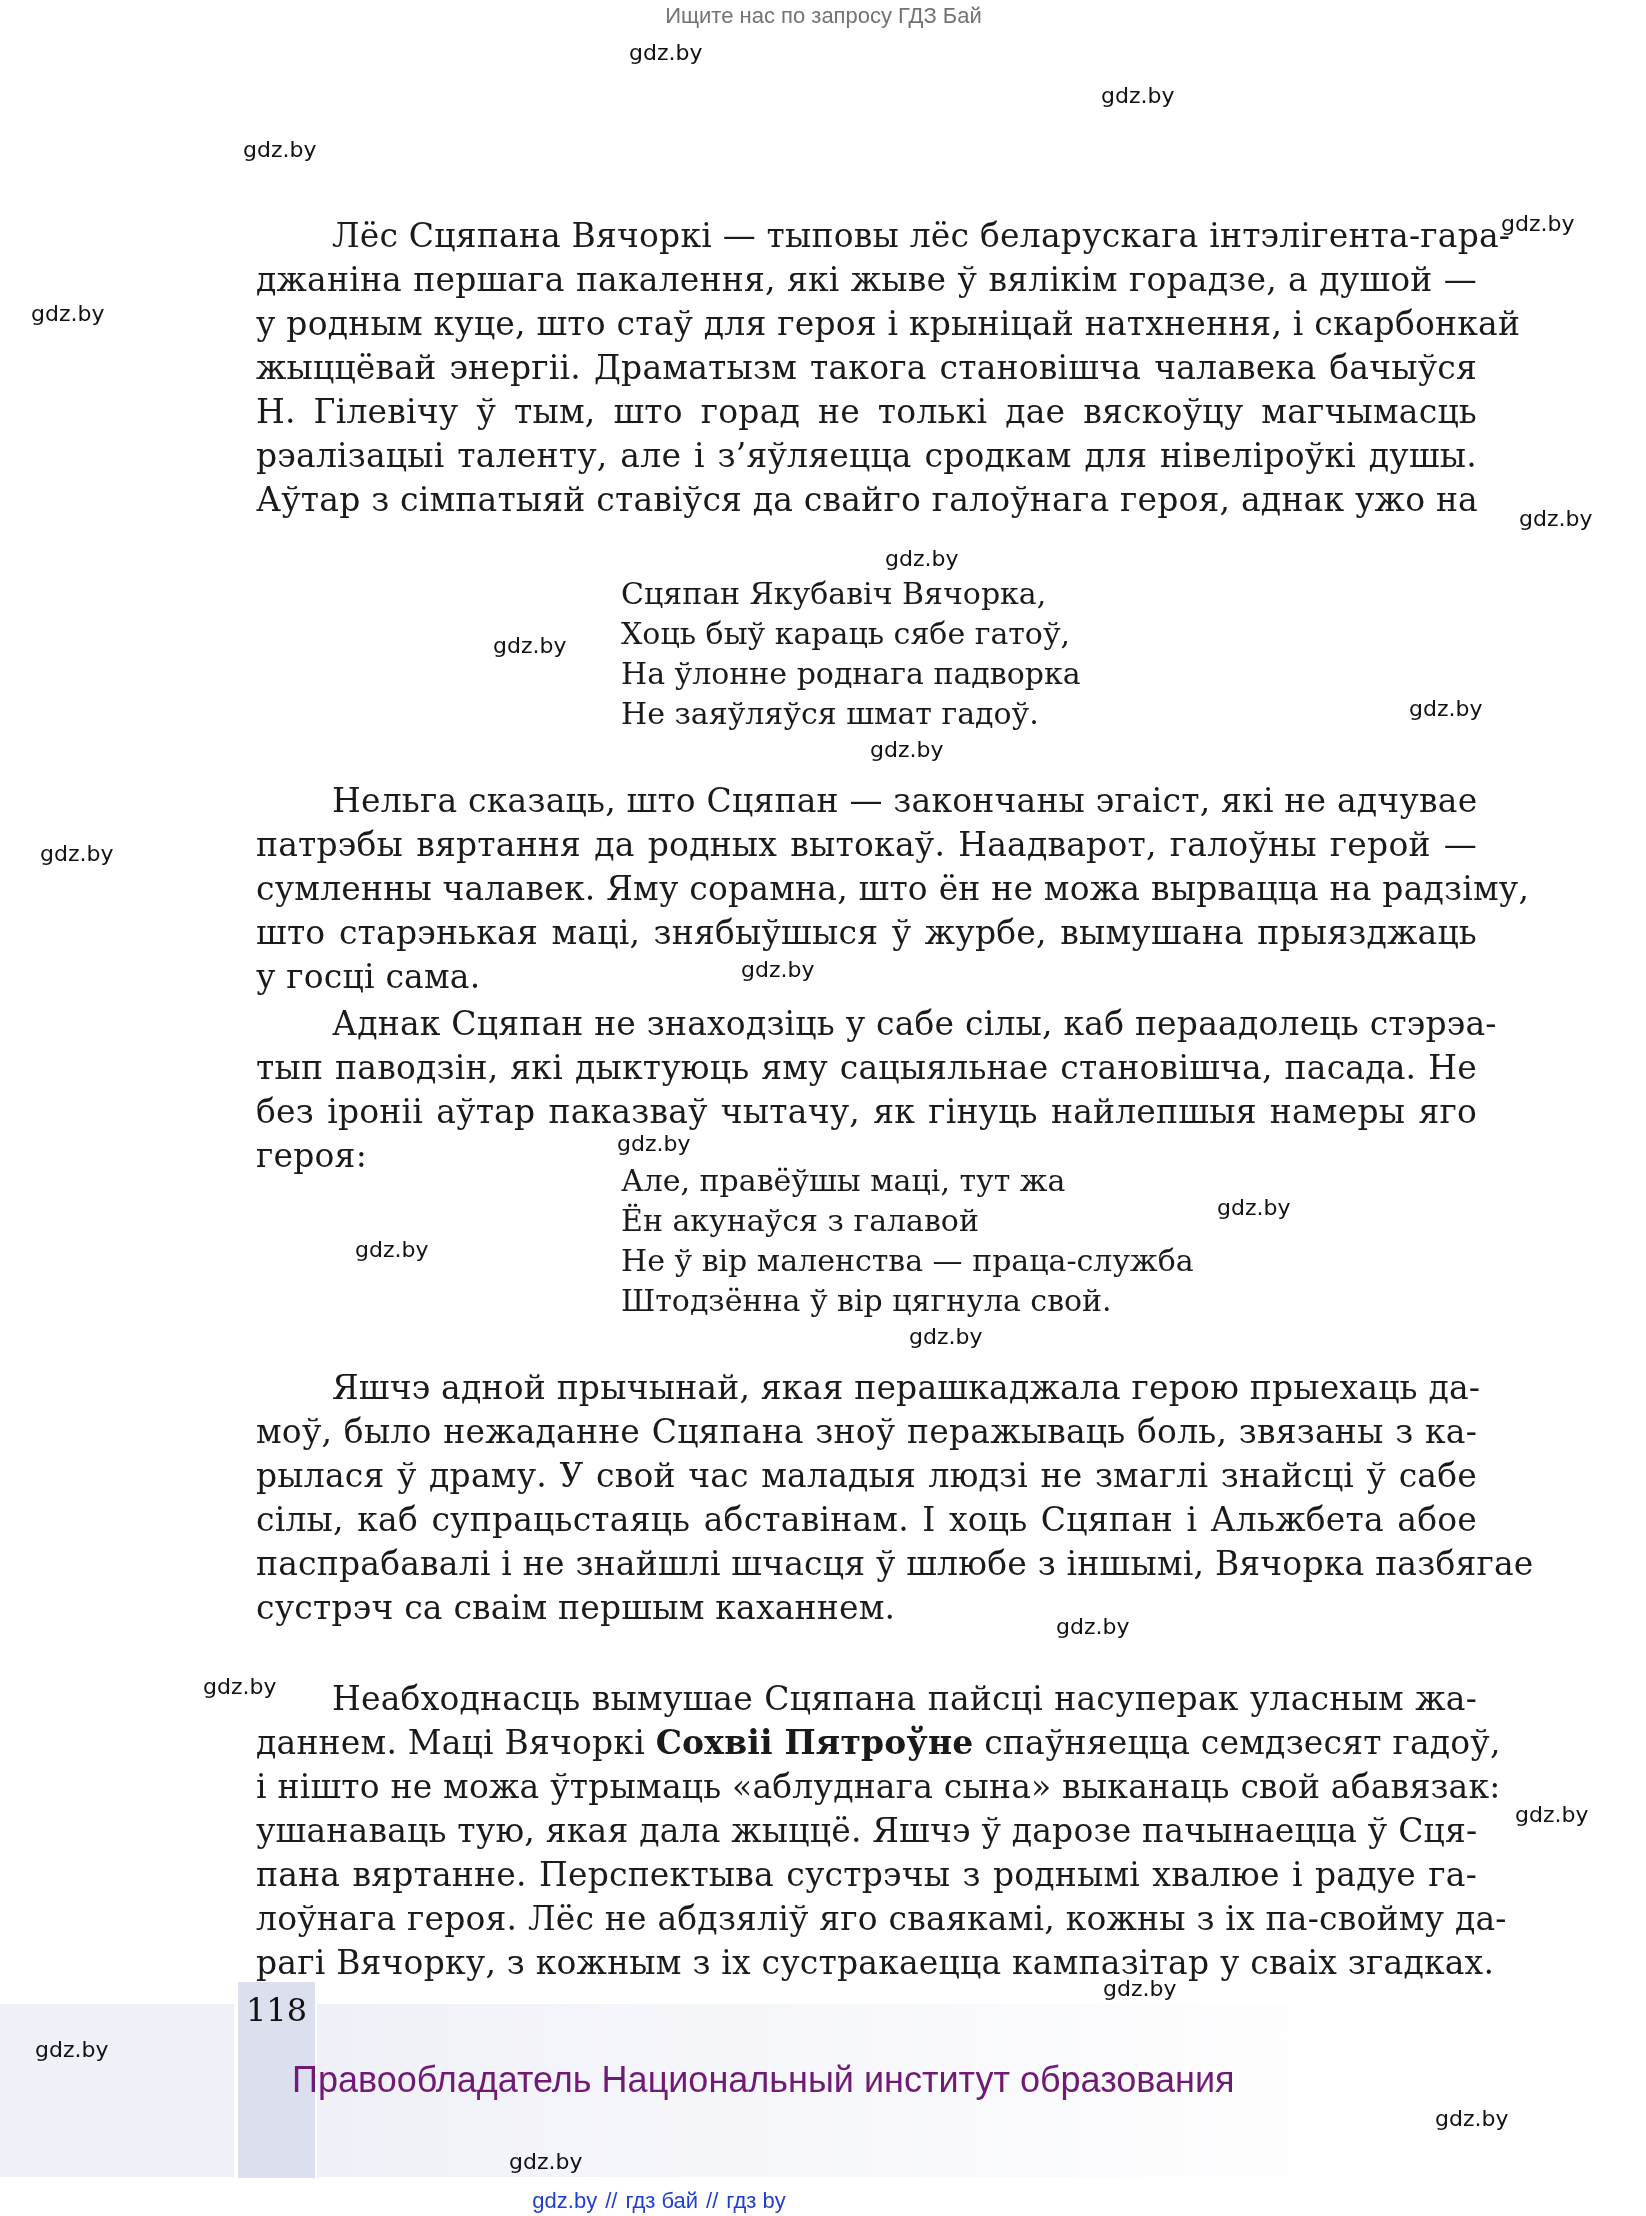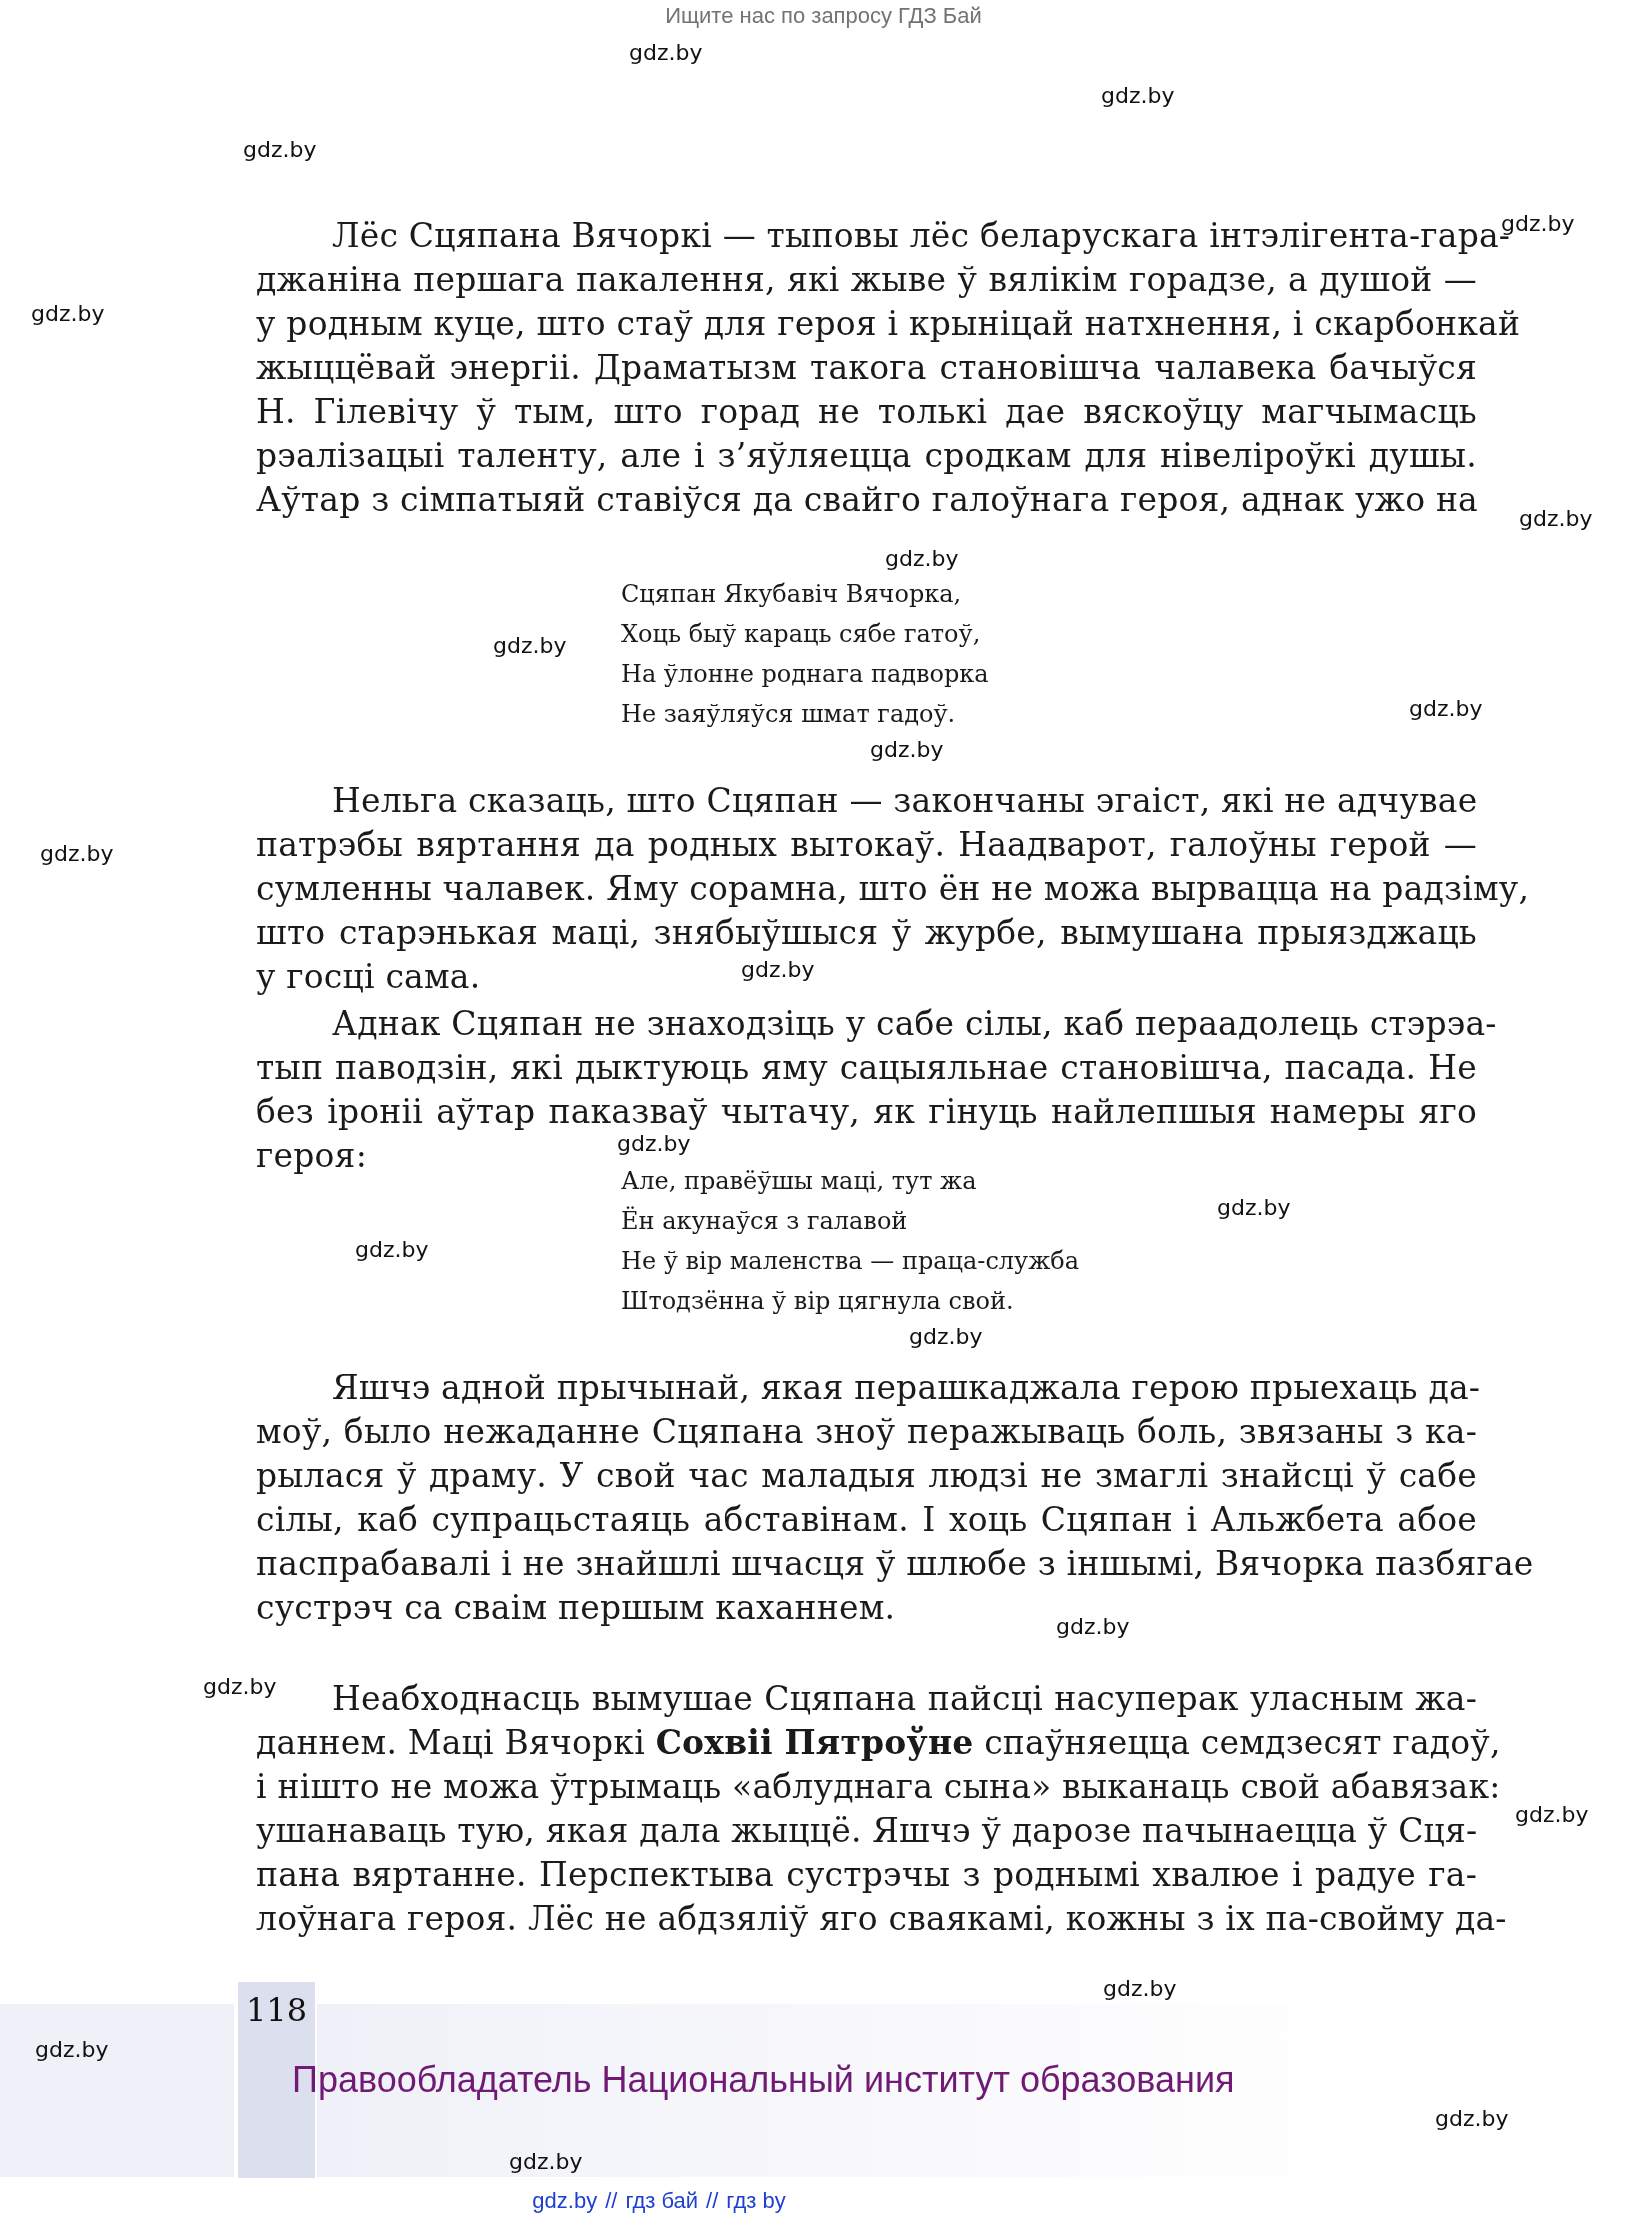--- a/index.html
+++ b/index.html
@@ -20,21 +20,21 @@
   .text-block {
     position: absolute; left: 240px; width: 1253px;
     font-size: 33px; line-height: 44px; letter-spacing: 0.2px;
   }
   .para { margin: 16px; text-align: justify; text-align-last: left; }
   .para .line { display: block; text-align: justify; text-align-last: justify; white-space: nowrap; }
   .para .line.last { text-align-last: left; }
   .para .line.indent { text-indent: 76px; }
   .bold { font-weight: bold; }
   .poem {
-    position: absolute; left: 621px; font-size: 24px; line-height: 40px;
+    position: absolute; left: 621px; font-size: 30px; line-height: 40px;
   }
   .poem .pl { display: block; white-space: nowrap; }
   .footer-band-left {
     position: absolute; left: 0; top: 2004px; width: 234px; height: 173px; background: #eff0f8;
   }
   .footer-page-col {
     position: absolute; left: 238px; top: 1982px; width: 77px; height: 196px; background: #dcdfed;
   }
   .footer-band-right {
     position: absolute; left: 317px; top: 2004px; width: 1048px; height: 173px;
@@ -138,20 +138,21 @@
 </div>
 
 <div class="text-block" style="top:1661px">
   <p class="para">
     <span class="line indent">Неабходнасць вымушае Сцяпана пайсці насуперак уласным жа-</span>
     <span class="line"><span>даннем. Маці Вячоркі </span><span class="bold">Сохвіі Пятроўне</span><span> спаўняецца семдзесят гадоў,</span></span>
     <span class="line">і нішто не можа ўтрымаць «аблуднага сына» выканаць свой абавязак:</span>
     <span class="line">ушанаваць тую, якая дала жыццё. Яшчэ ў дарозе пачынаецца ў Сця-</span>
     <span class="line">пана вяртанне. Перспектыва сустрэчы з роднымі хвалюе і радуе га-</span>
     <span class="line">лоўнага героя. Лёс не абдзяліў яго сваякамі, кожны з іх па-свойму да-</span>
+    <span class="line last">рагі Вячорку, з кожным з іх сустракаецца кампазітар у сваіх згадках.</span>
   </p>
 </div>
 
 <div class="footer-band-left"></div>
 <div class="footer-page-col"></div>
 <div class="footer-band-right"></div>
 <span class="page-number">118</span>
 <span class="wm" style="left:35px;top:2037px">gdz.by</span>
 <span class="copyright">Правообладатель Национальный институт образования</span>
 <span class="wm" style="left:1435px;top:2106px">gdz.by</span>

